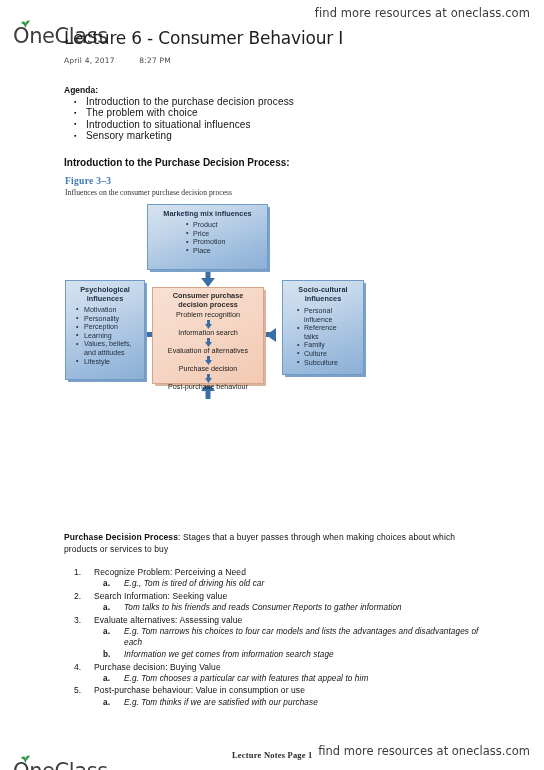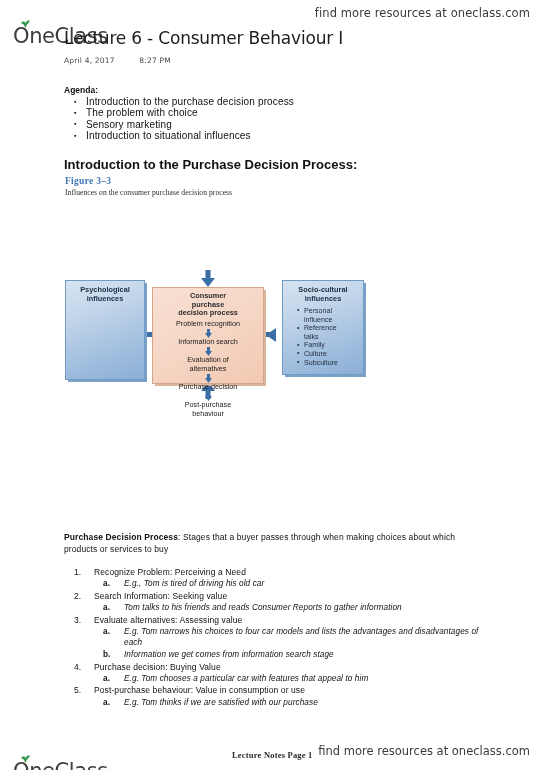--- a/index.html
+++ b/index.html
@@ -148,21 +148,21 @@
     left: 2px;
     top: -0.5px;
     font-size: 7px;
     color: #111;
   }
 
   .section-head {
     position: absolute;
     left: 64px;
     top: 129px;
-    font-size: 13px;
+    font-size: 10px;
     font-weight: bold;
     color: #111;
   }
 
   
   .figure {
     position: absolute;
     left: 60px;
     top: 148px;
     width: 330px;
@@ -261,21 +261,21 @@
   .node-center {
     position: absolute;
     left: 92px;
     top: 83px;
     width: 112px;
     height: 97px;
     box-sizing: border-box;
     border: 1px solid #d3a68c;
     background: linear-gradient(150deg, #f8e0d3 0%, #f6d7c6 45%, #f2c9b3 100%);
     box-shadow: 2.5px 2.5px 0 -0.5px #ddb49c;
-    padding: 4px 20px;
+    padding: 4px 11px;
   }
   .node-center .center-title {
     font-size: 7.3px;
     font-weight: bold;
     color: #2b2b2b;
     text-align: center;
     line-height: 8.6px;
     margin-bottom: 1px;
   }
   .step {
@@ -376,22 +376,22 @@
 
   <div class="meta-row">
     <span>April 4, 2017</span>
     <span class="meta-time">8:27 PM</span>
   </div>
 
   <div class="agenda-head">Agenda:</div>
   <ul class="agenda-list">
     <li>Introduction to the purchase decision process</li>
     <li>The problem with choice</li>
+    <li>Introduction to situational influences</li>
     <li>Sensory marketing</li>
-    <li>Introduction to situational influences</li>
   </ul>
 
   <div class="section-head">Introduction to the Purchase Decision Process:</div>
 
   <div class="figure">
     <div class="fig-label">Figure 3–3</div>
     <div class="fig-caption">Influences on the consumer purchase decision process</div>
 
     <div class="diagram">
 
@@ -411,26 +411,46 @@
           <rect x="205" y="128" width="10" height="5"></rect>
           <polygon points="216,124 216,138 206,131"></polygon>
         </g>
 
         <g fill="#3a6ea5">
           <rect x="145.5" y="186" width="5" height="9"></rect>
           <polygon points="141,187 155,187 148,178"></polygon>
         </g>
       </svg>
 
+      <div class="node node-marketing">
+        <div class="node-title">Marketing mix influences</div>
+        <ul>
+          <li>Product</li>
+          <li>Price</li>
+          <li>Promotion</li>
+          <li>Place</li>
+        </ul>
+      </div>
 
       <div class="node node-psych">
         <div class="node-title">
           <span>Psychological</span><br>
           <span>influences</span>
         </div>
+        <ul>
+          <li>Motivation</li>
+          <li>Personality</li>
+          <li>Perception</li>
+          <li>Learning</li>
+          <li>
+            <span>Values, beliefs,</span>
+            <span class="cont">and attitudes</span>
+          </li>
+          <li>Lifestyle</li>
+        </ul>
       </div>
 
       <div class="node-center">
         <div class="center-title">
           <span>Consumer purchase</span><br>
           <span>decision process</span>
         </div>
         <div class="step">Problem recognition</div>
         <span class="step-arrow">
           <svg width="7" height="9" viewBox="0 0 7 9">

